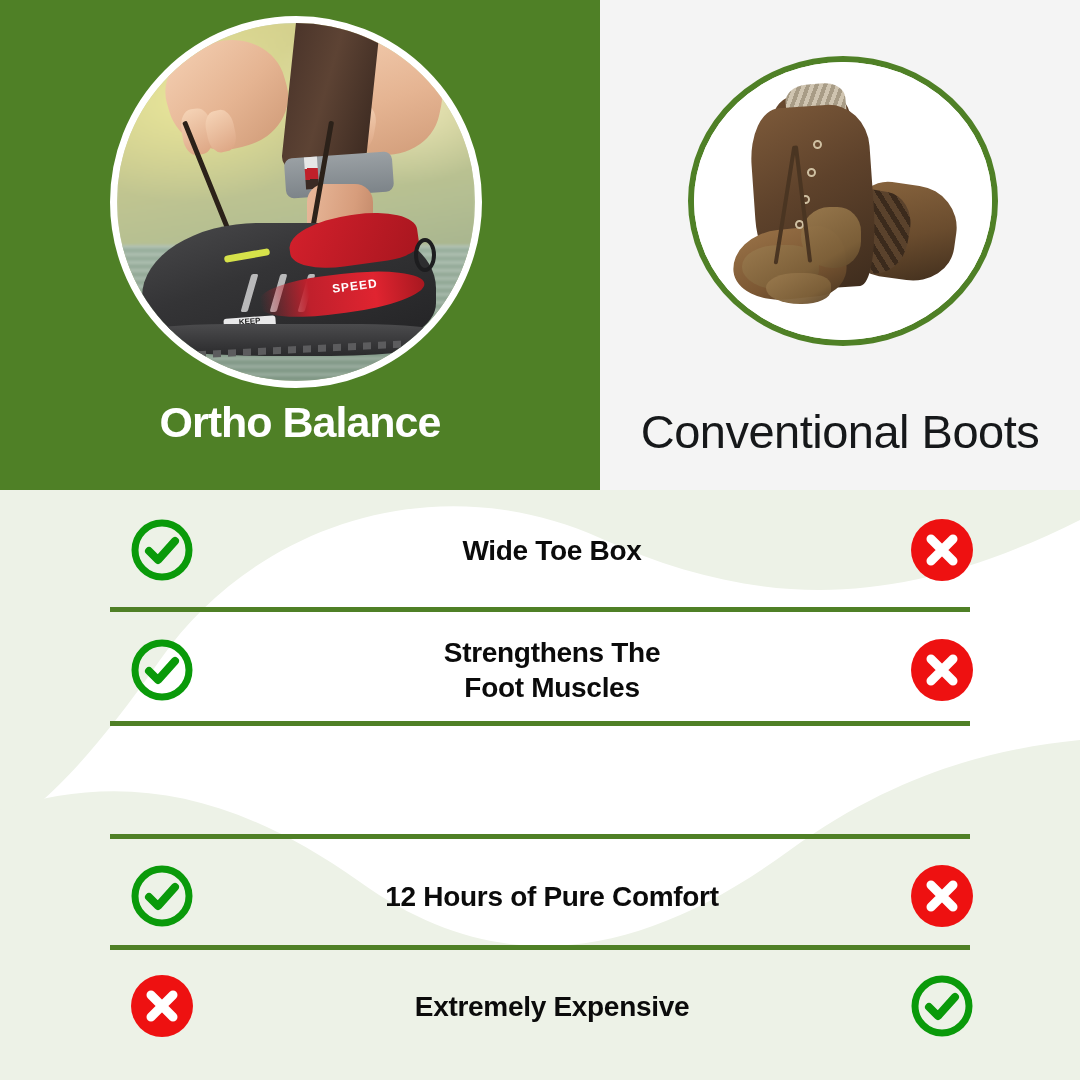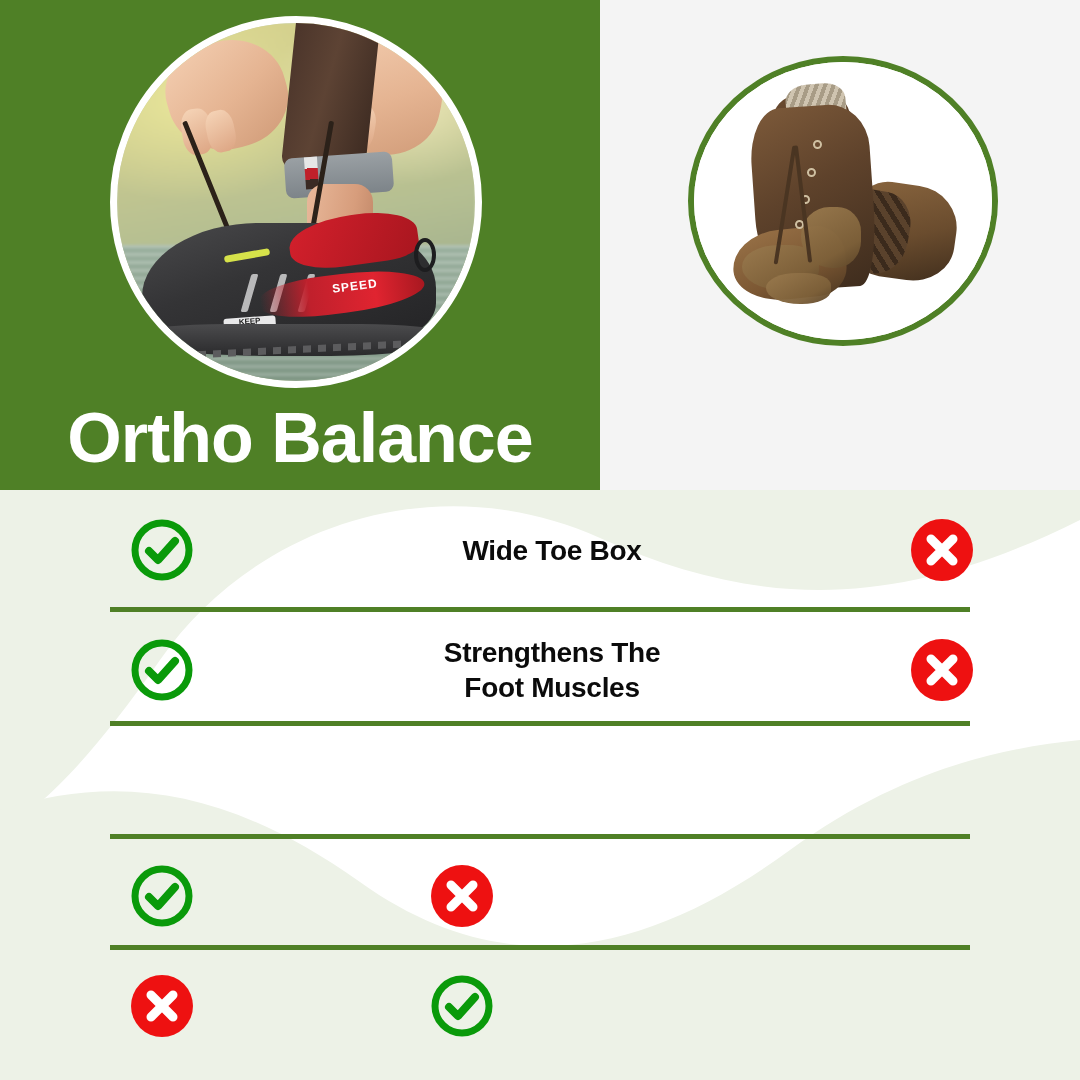--- a/index.html
+++ b/index.html
@@ -271,21 +271,21 @@
     font-family: "Liberation Sans", sans-serif;
   }
 
   
   #title-left {
     position: absolute;
     left: 0; top: 398px;
     width: 600px;
     text-align: center;
     color: #ffffff;
-    font-size: 70px;
+    font-size: 43px;
     font-weight: 800;
     letter-spacing: -1px;
     font-family: "Liberation Sans", sans-serif;
   }
   #title-right {
     position: absolute;
     left: 600px; top: 404px;
     width: 480px;
     text-align: center;
     color: #16181A;
@@ -414,20 +414,21 @@
         <div class="eyelet" style="left:38%; top:38%;"></div>
         <div class="eyelet" style="left:36%; top:48%;"></div>
         <div class="eyelet" style="left:34%; top:57%;"></div>
         <div class="bootlace" style="left:30%; top:30%; width:4px; height:120px; transform:rotate(9deg);"></div>
         <div class="bootlace" style="left:36%; top:30%; width:4px; height:118px; transform:rotate(-7deg);"></div>
       </div>
     </div>
 
 
     <div id="title-left">Ortho Balance</div>
+    <div id="title-right">Conventional Boots</div>
   </div>
 
   <div id="body">
 
     <svg id="waves" viewBox="0 0 1080 590" preserveAspectRatio="none">
       <path d="M0,0 L1080,0 L1080,30 C900,120 760,120 600,48 C430,-28 250,40 160,170 C90,270 40,320 0,340 Z" fill="#EDF2E7"></path>
       <path d="M0,320 C120,282 230,300 360,392 C500,492 640,470 790,360 C900,280 1000,258 1080,250 L1080,590 L0,590 Z" fill="#EDF2E7"></path>
     </svg>
 
     <div id="rows">
@@ -472,37 +473,39 @@
 
       <div class="divider" style="top:344px;"></div>
 
       <div class="row" style="top:358px; height:96px;">
         <div class="cell-icon">
           <svg class="mark" width="66" height="66" viewBox="0 0 66 66">
             <circle cx="33" cy="33" r="27" fill="none" stroke="#0A9A0A" stroke-width="7"></circle>
             <path d="M20 34 L29 43 L46 24" fill="none" stroke="#0A9A0A" stroke-width="8" stroke-linecap="round" stroke-linejoin="round"></path>
           </svg>
         </div>
+        <div class="cell-label">12 Hours of Pure Comfort</div>
         <div class="cell-icon">
           <svg class="mark" width="62" height="62" viewBox="0 0 62 62">
             <circle cx="31" cy="31" r="31" fill="#EE1111"></circle>
             <path d="M20 20 L42 42 M42 20 L20 42" fill="none" stroke="#ffffff" stroke-width="9" stroke-linecap="round"></path>
           </svg>
         </div>
       </div>
 
       <div class="divider" style="top:455px;"></div>
 
       <div class="row" style="top:468px; height:96px;">
         <div class="cell-icon">
           <svg class="mark" width="62" height="62" viewBox="0 0 62 62">
             <circle cx="31" cy="31" r="31" fill="#EE1111"></circle>
             <path d="M20 20 L42 42 M42 20 L20 42" fill="none" stroke="#ffffff" stroke-width="9" stroke-linecap="round"></path>
           </svg>
         </div>
+        <div class="cell-label">Extremely Expensive</div>
         <div class="cell-icon">
           <svg class="mark" width="66" height="66" viewBox="0 0 66 66">
             <circle cx="33" cy="33" r="27" fill="none" stroke="#0A9A0A" stroke-width="7"></circle>
             <path d="M20 34 L29 43 L46 24" fill="none" stroke="#0A9A0A" stroke-width="8" stroke-linecap="round" stroke-linejoin="round"></path>
           </svg>
         </div>
       </div>
 
     </div>
   </div>

